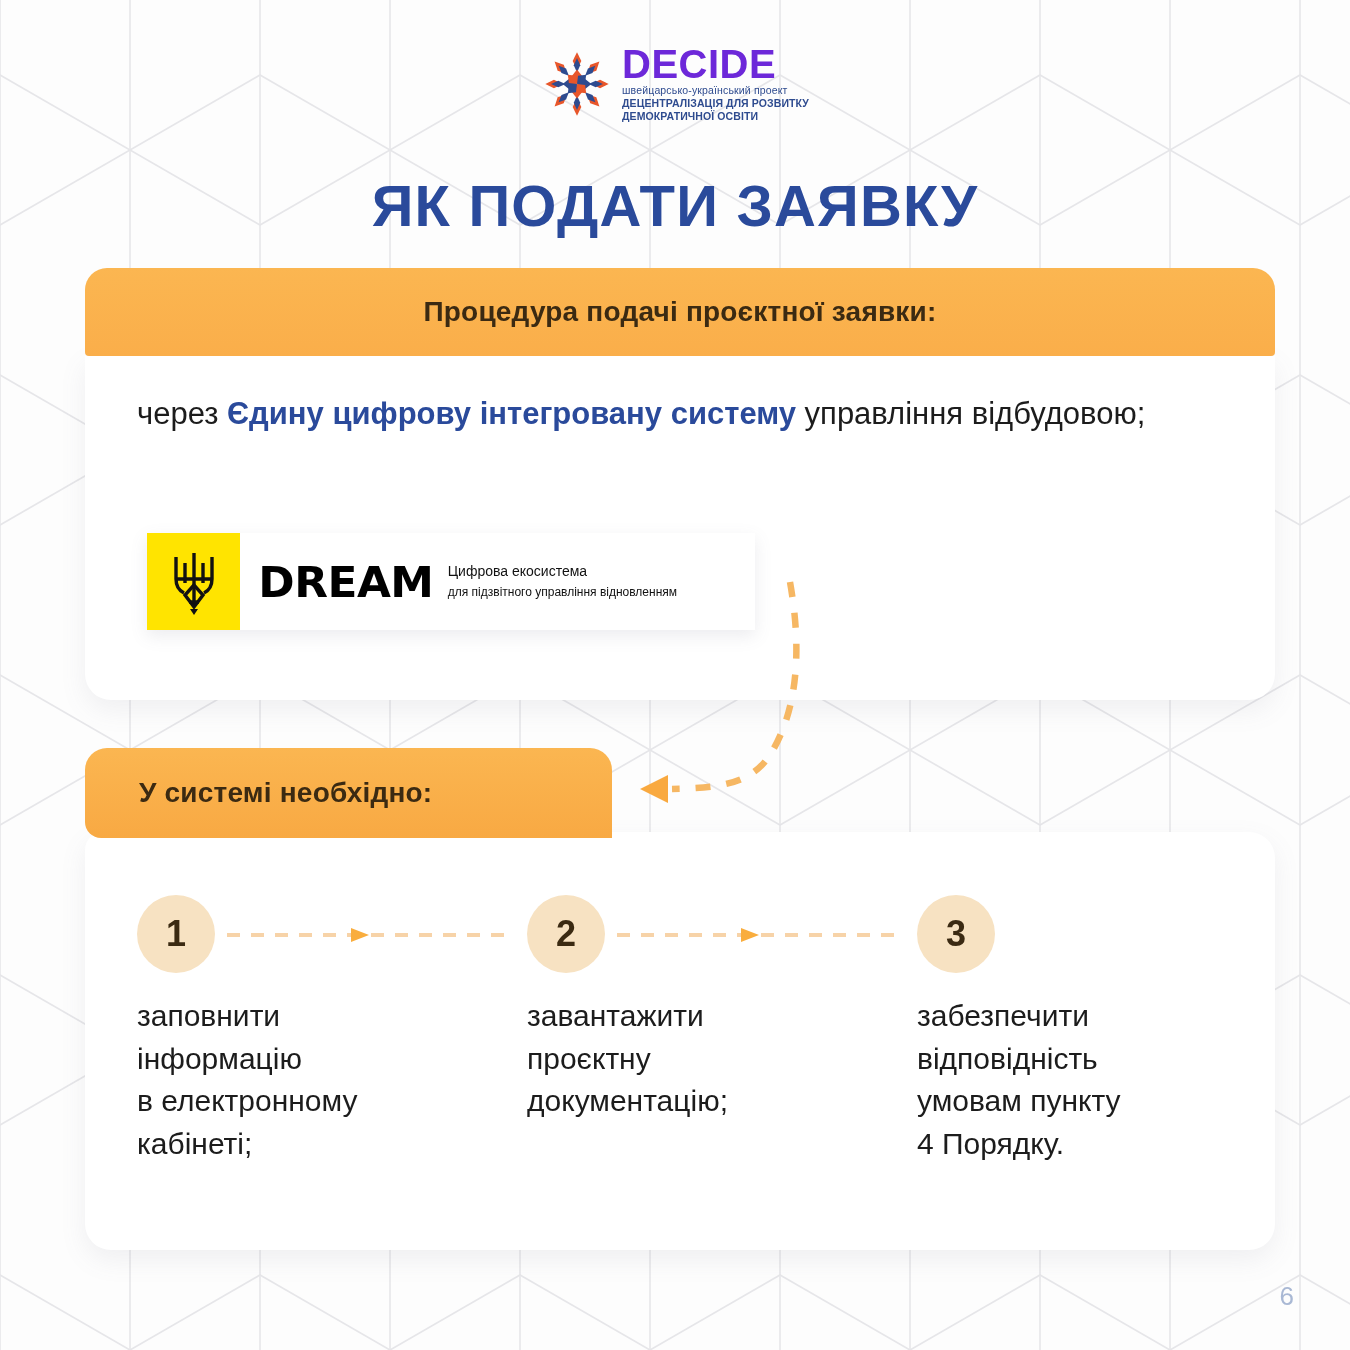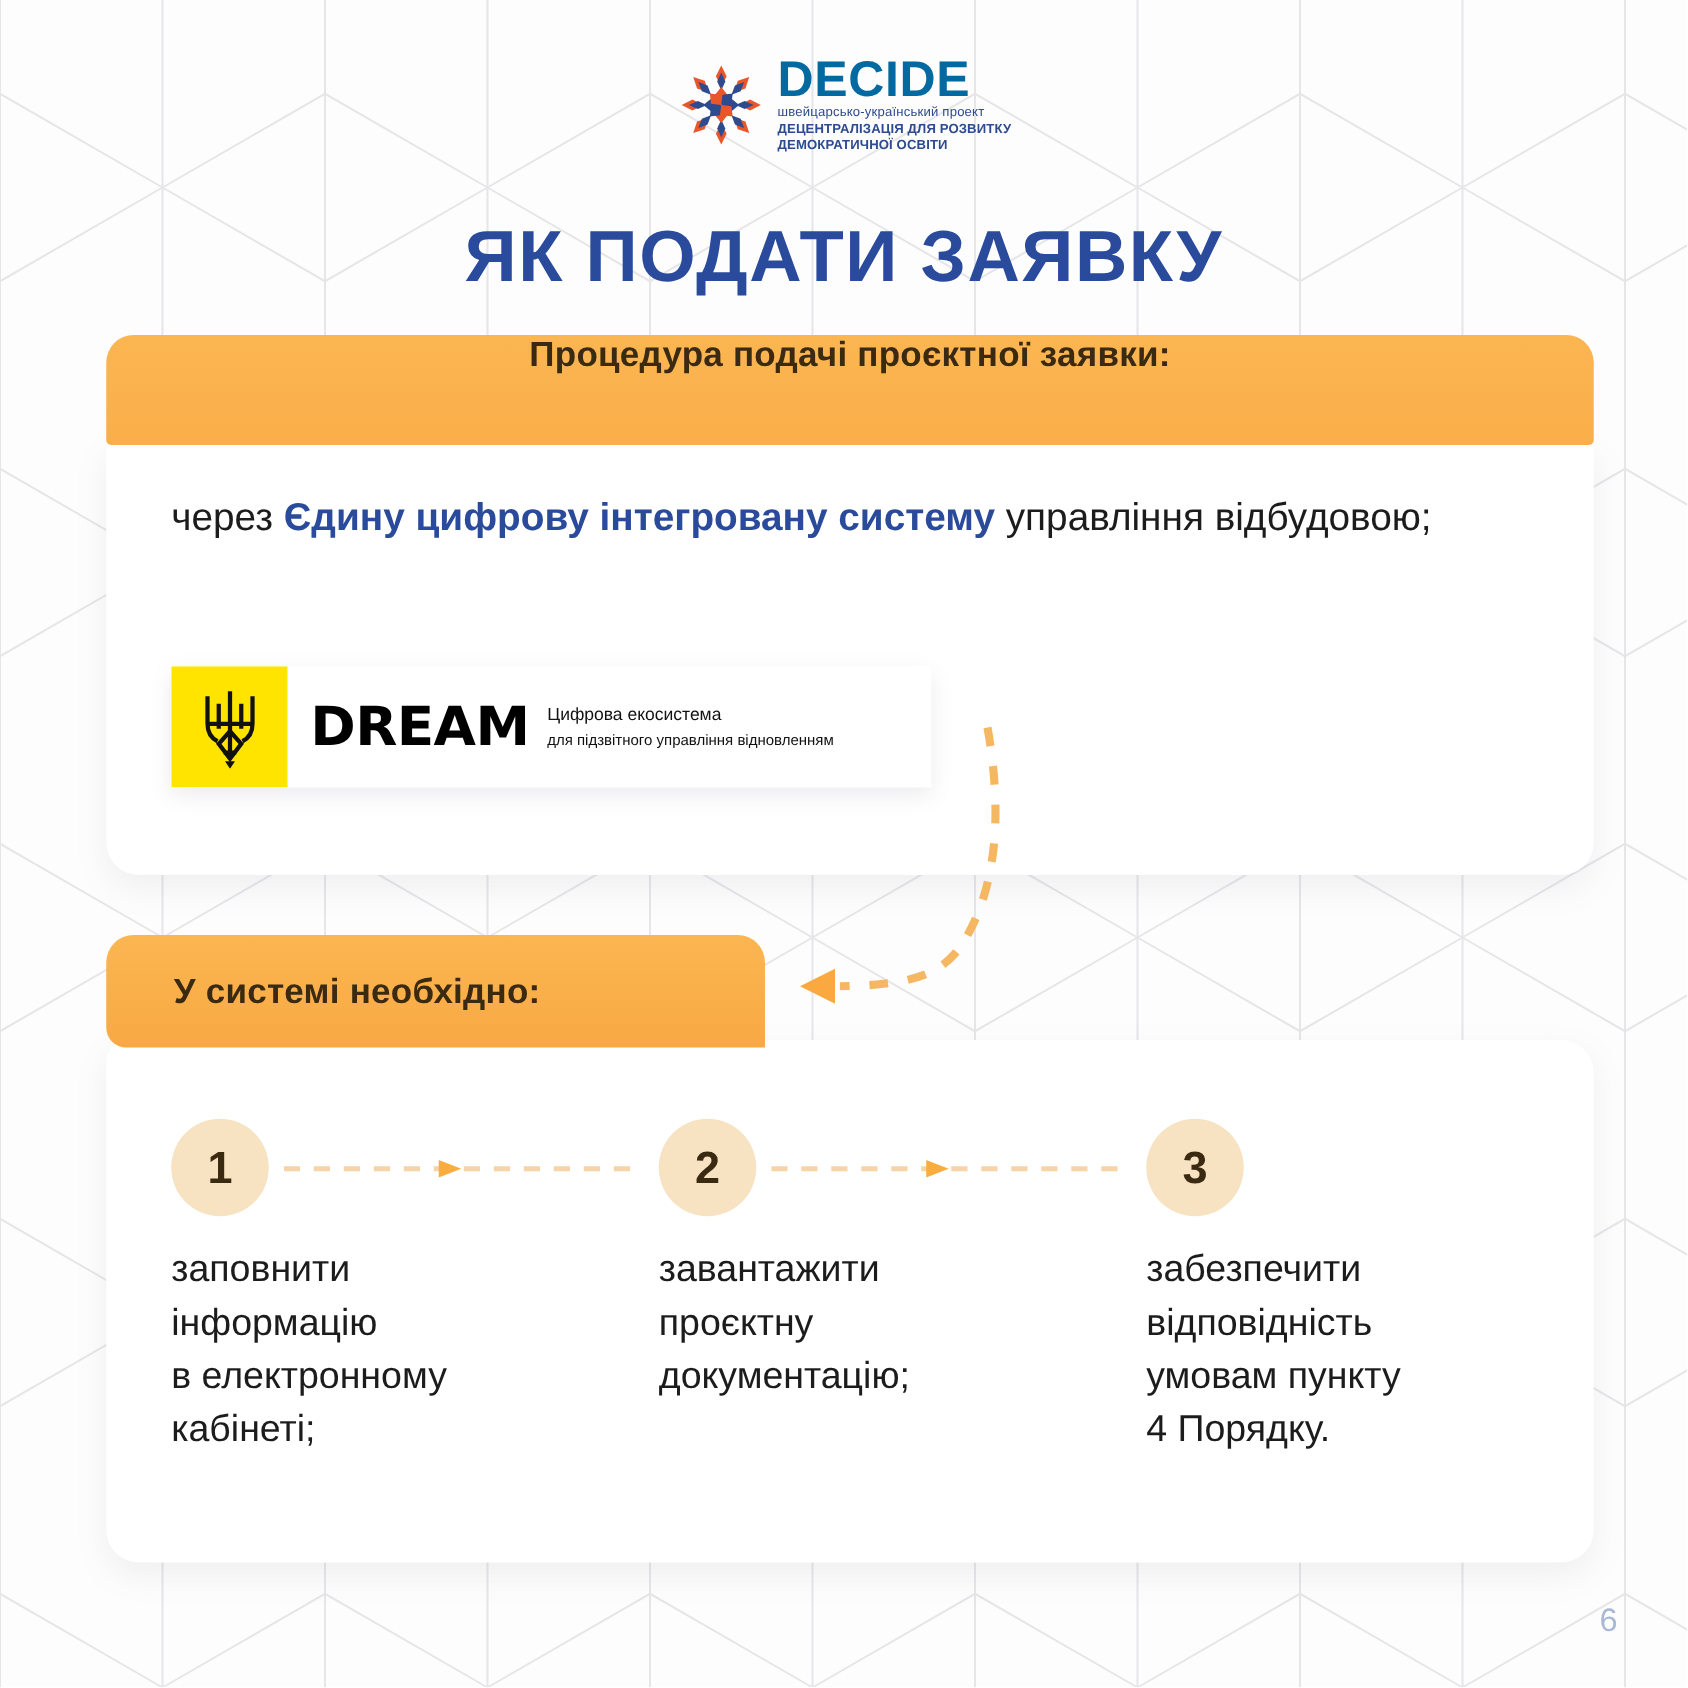--- a/index.html
+++ b/index.html
@@ -38,21 +38,21 @@
     align-items: center;
     z-index: 3;
   }
   .logo-inner { display: flex; align-items: center; gap: 9px; }
   .logo-mark { width: 72px; height: 72px; flex: 0 0 72px; }
   .logo-text { display: flex; flex-direction: column; justify-content: center; }
   .logo-word {
     font-size: 40px;
     font-weight: bold;
     letter-spacing: 0.5px;
-    color: #0369a1;
+    color: #6d28d9;
     line-height: 0.95;
     font-family: "Liberation Sans", sans-serif;
   }
   .logo-sub1 {
     font-size: 10.5px;
     color: #2E4B8F;
     letter-spacing: 0.15px;
     margin-top: 1px;
     line-height: 1.25;
   }
@@ -81,20 +81,21 @@
   
   .band-full {
     position: absolute;
     left: 85px;
     top: 268px;
     width: 1190px;
     height: 88px;
     background: linear-gradient(180deg, #FBB651 0%, #FAAE4A 100%);
     border-radius: 22px 22px 4px 4px;
     display: flex;
+    align-items: center;
     justify-content: center;
     z-index: 3;
   }
   .band-full-text {
     font-size: 28px;
     font-weight: bold;
     color: #3B2A12;
     letter-spacing: 0.2px;
   }
 
@@ -118,21 +119,21 @@
     font-size: 31px;
     line-height: 1.42;
     color: #1C1C1C;
     z-index: 4;
   }
   .card-one-text b { color: #2A4A9B; font-weight: bold; }
 
   
   .dream-block {
     position: absolute;
-    left: 137px;
+    left: 147px;
     top: 533px;
     width: 608px;
     height: 97px;
     background: #ffffff;
     box-shadow: 0 6px 16px rgba(110,110,130,0.13);
     display: flex;
     align-items: stretch;
     z-index: 4;
     overflow: hidden;
   }

